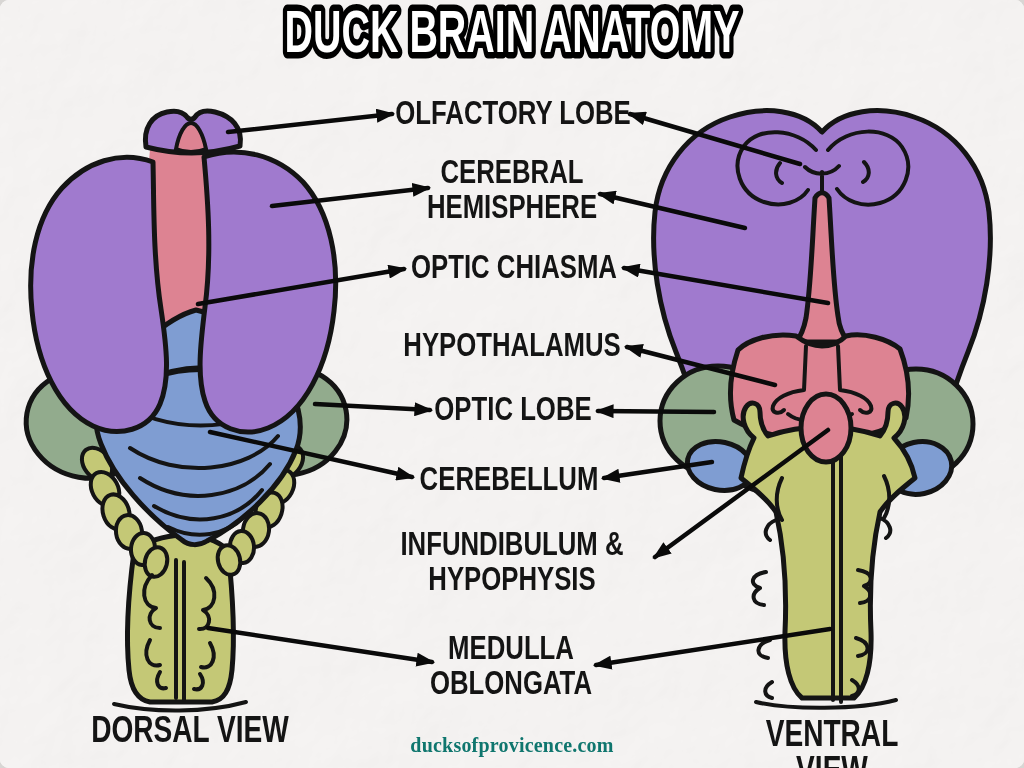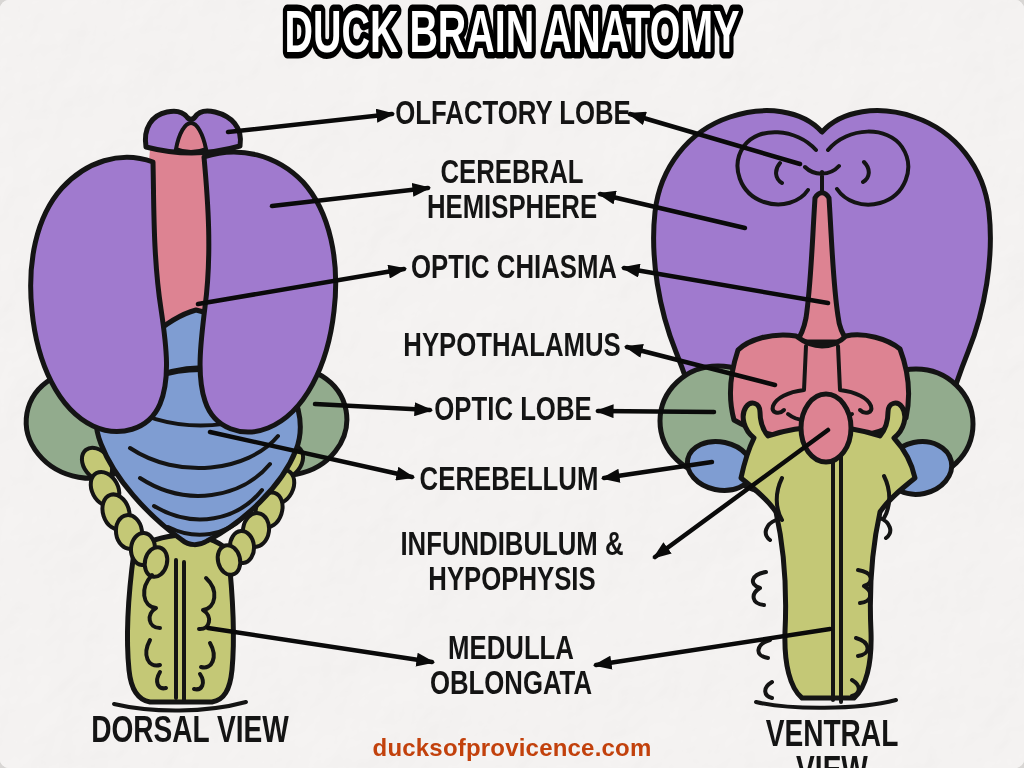--- a/index.html
+++ b/index.html
@@ -4,22 +4,22 @@
 <style>
   html,body{margin:0;padding:0;background:#d8d6d4;}
   .page{position:relative;width:1024px;height:768px;overflow:hidden;background:#f3f1ef;
         font-family:"Liberation Sans",sans-serif;border-radius:9px;}
   .stage{position:absolute;left:0;top:0;width:1024px;height:768px;}
   .label{position:absolute;font-weight:700;font-size:33px;line-height:35px;color:#141414;
          text-align:center;white-space:pre-line;letter-spacing:0px;
          transform:translateX(-50%) scale(0.78,1);transform-origin:top center;
          font-family:"Liberation Sans",sans-serif;}
   .caption{font-size:36px;line-height:36px;}
-  .footer{position:absolute;font-weight:700;font-size:24px;color:#c2410c;
-          transform:translateX(-50%);font-family:Liberation Sans, sans-serif;letter-spacing:0.2px;}
+  .footer{position:absolute;font-weight:700;font-size:20px;color:#0f766e;
+          transform:translateX(-50%);font-family:Liberation Serif, serif;letter-spacing:0.2px;}
   .ink{fill:none;stroke:#141414;stroke-width:4;stroke-linecap:round;stroke-linejoin:round;}
   .shape{stroke:#141414;stroke-width:5;stroke-linejoin:round;}
   .arrow{stroke:#0a0a0a;stroke-width:4.5;stroke-linecap:round;}
 </style>
 </head>
 <body>
 
 <div class="page">
 
   <svg class="stage" width="1024" height="768" viewBox="0 0 1024 768">

